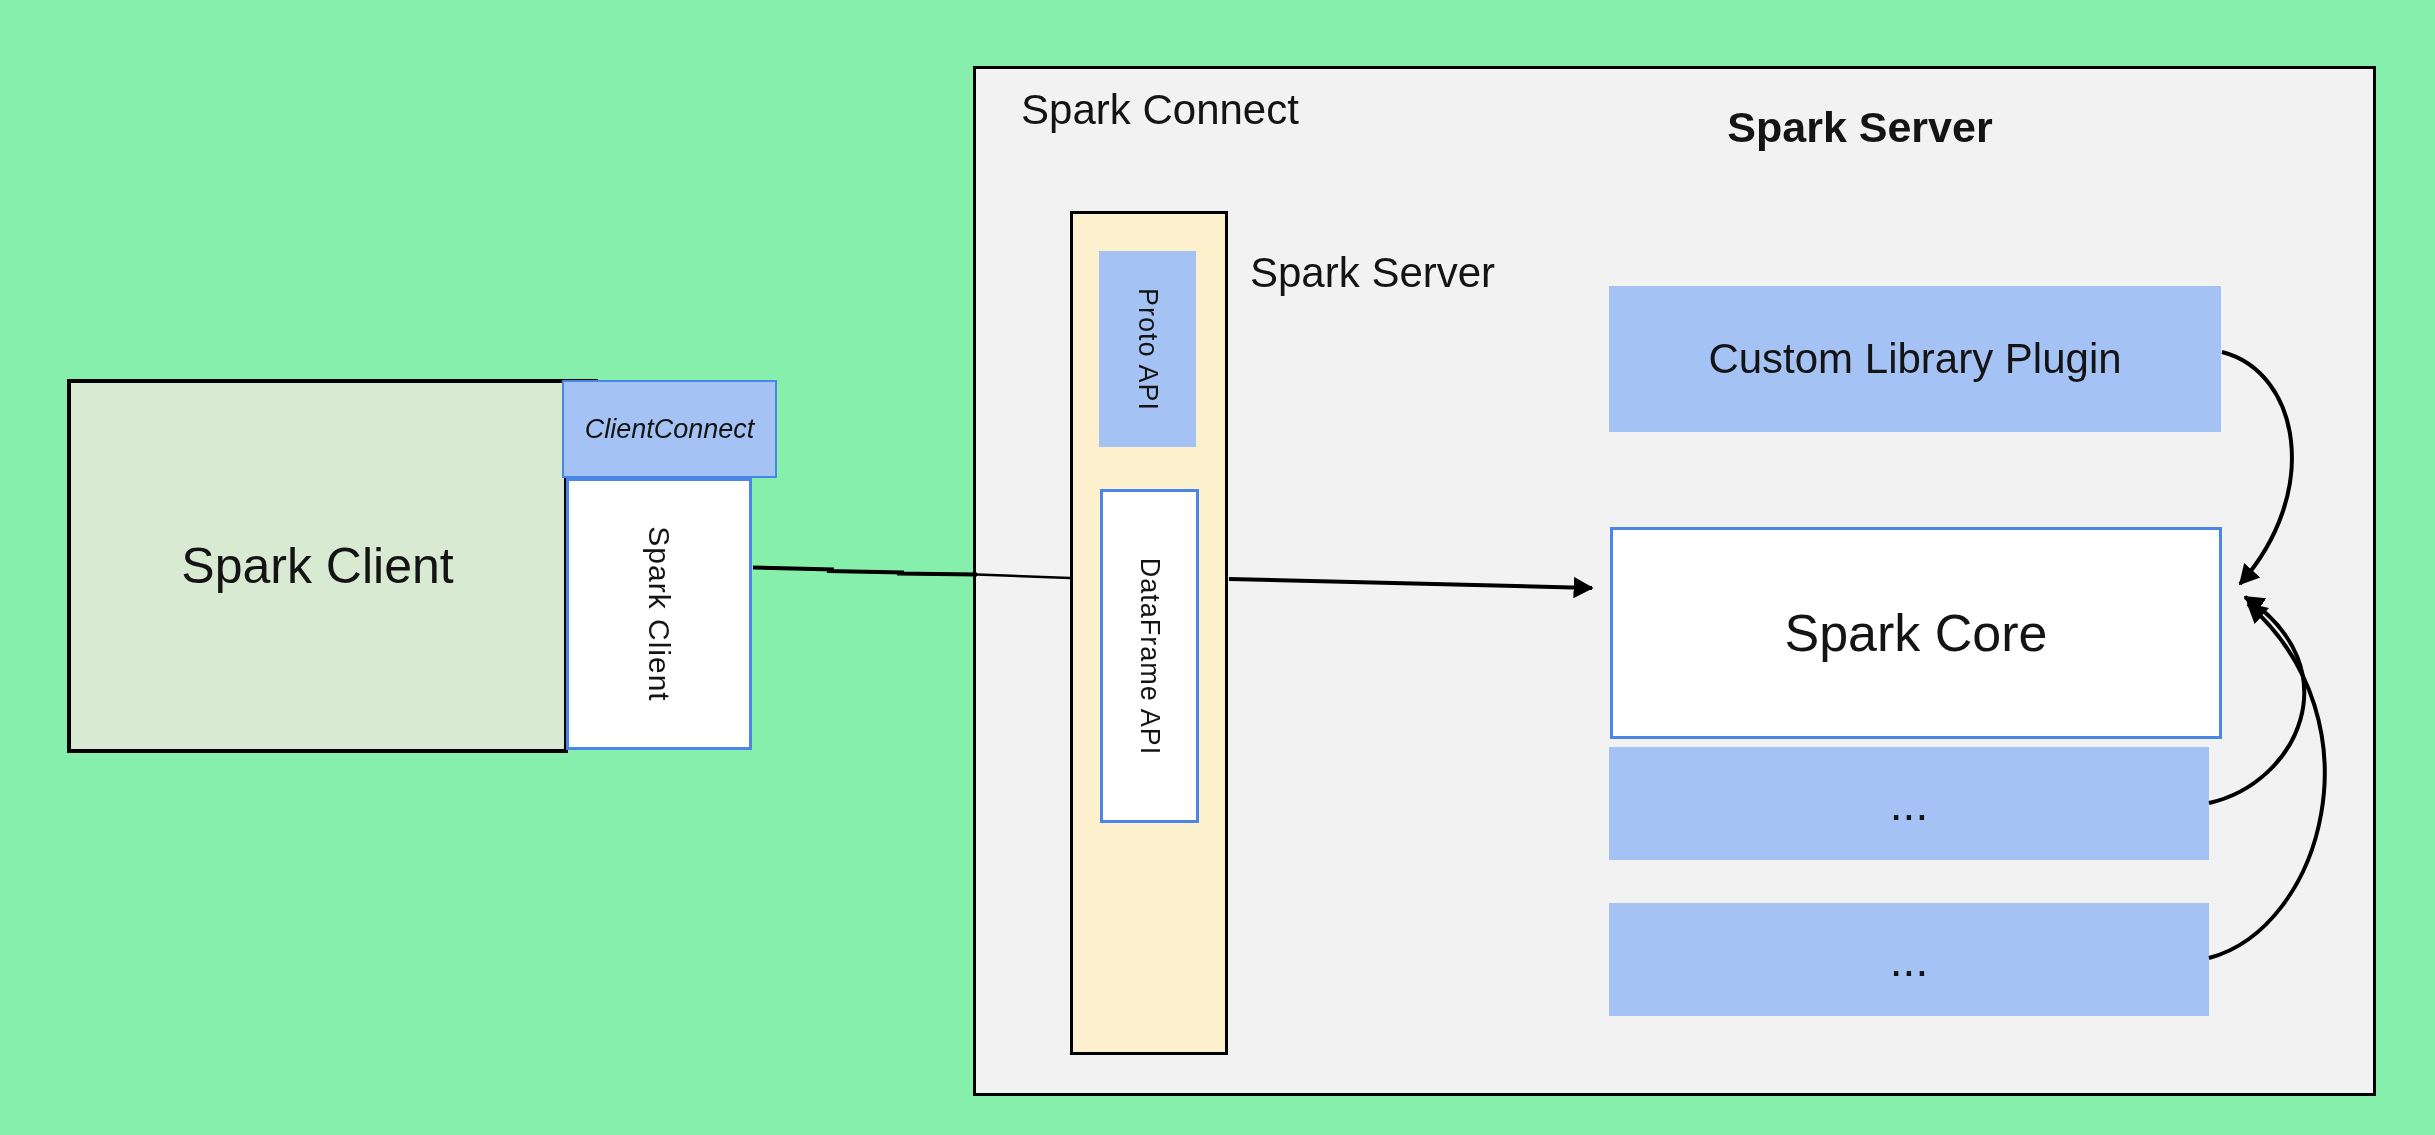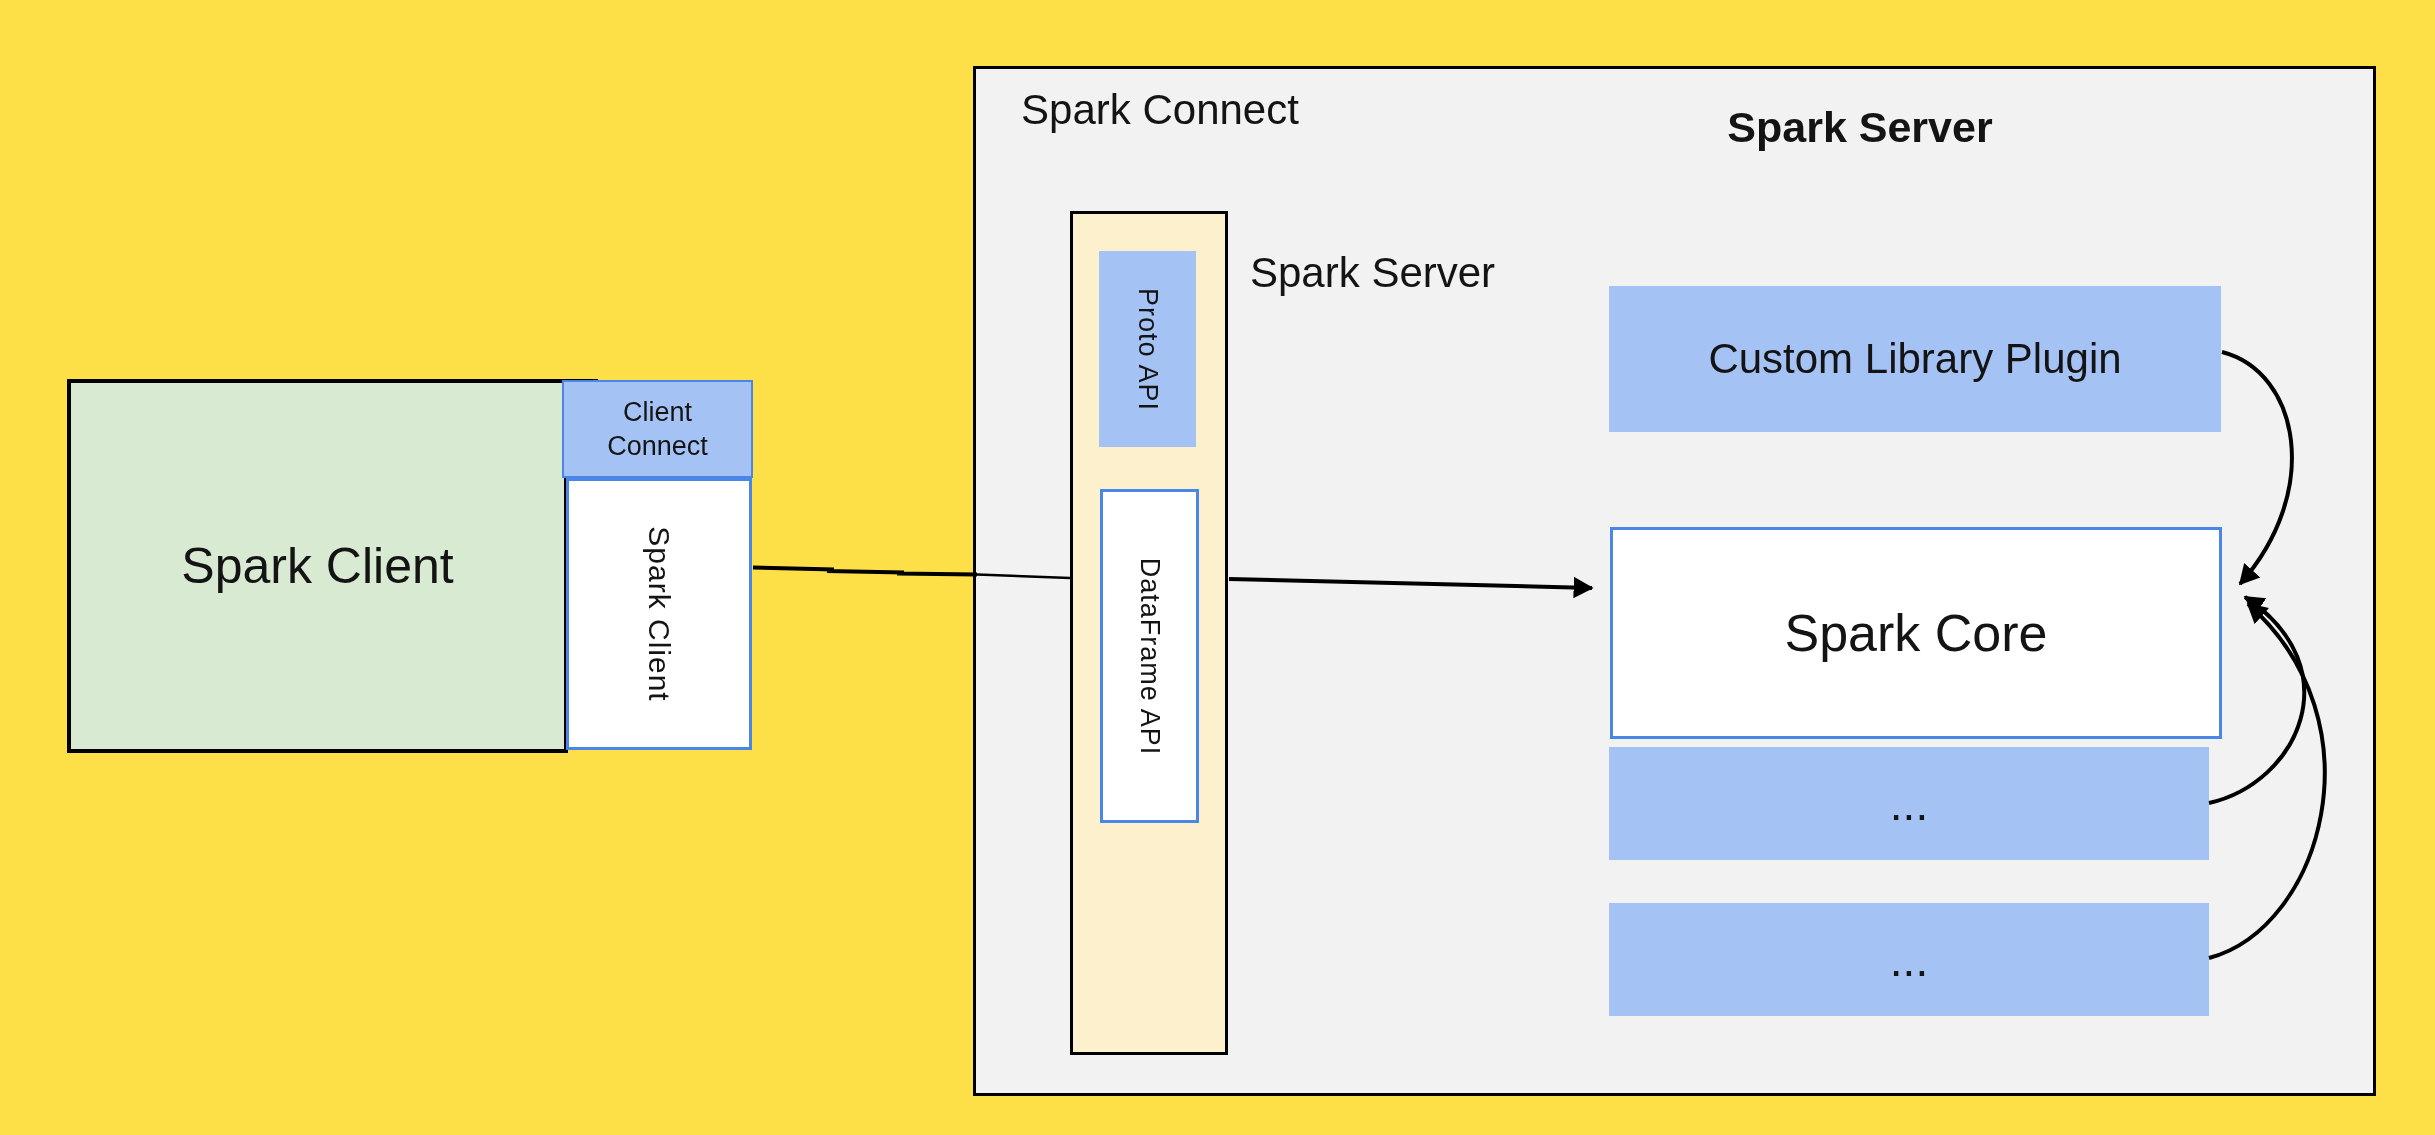--- a/index.html
+++ b/index.html
@@ -1,20 +1,20 @@
 <!DOCTYPE html>
 <html style="--blue-fill: #a4c2f4; --blue-border: #4a86e8; --green-fill: #d9ead3; --yellow-fill: #fdf0cd; --gray-fill: #f2f2f2; --line-color: #000000;"><head>
 <meta charset="utf-8">
 <style>
   html, body { margin: 0; padding: 0; background: #ffffff; }
   .stage {
     position: relative;
     width: 2435px;
     height: 1135px;
-    background: #fde047;
+    background: #86efac;
     font-family: "Liberation Sans", sans-serif;
     color: #141414;
     overflow: hidden;
   }
   .box { position: absolute; box-sizing: border-box; display: flex; align-items: center; justify-content: center; text-align: center; }
 
   
   .server-container {
     left: 973px; top: 66px; width: 1403px; height: 1030px;
     background: var(--gray-fill, #f2f2f2);
@@ -23,25 +23,25 @@
   .client-app {
     left: 67px; top: 379px; width: 501px; height: 374px;
     background: var(--green-fill, #d9ead3);
     border: 4px solid var(--line-color, #000);
   }
   .green-border-overhang {
     position: absolute; left: 566px; top: 379px; width: 32px; height: 4px;
     background: var(--line-color, #000);
   }
   .client-package {
-    left: 562px; top: 380px; width: 191px; height: 98px;
+    left: 562px; top: 380px; width: 215px; height: 98px;
     background: var(--blue-fill, #a4c2f4);
     border: 2px solid var(--blue-border, #4a86e8);
-    flex-direction: column;
-    font-size: 27px; line-height: 34px;
+    flex-direction: row;
+    font-size: 27px; line-height: 34px; font-style: italic;
   }
   .spark-client-box {
     left: 566px; top: 478px; width: 186px; height: 272px;
     background: #ffffff;
     border: 3px solid var(--blue-border, #4a86e8);
   }
   .connect-column {
     left: 1070px; top: 211px; width: 158px; height: 844px;
     background: var(--yellow-fill, #fdf0cd);
     border: 3px solid var(--line-color, #000);

